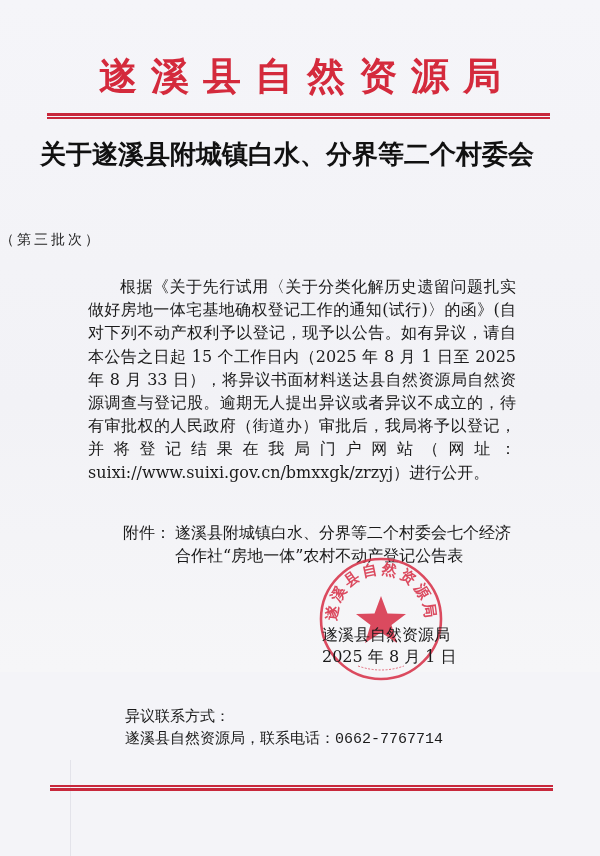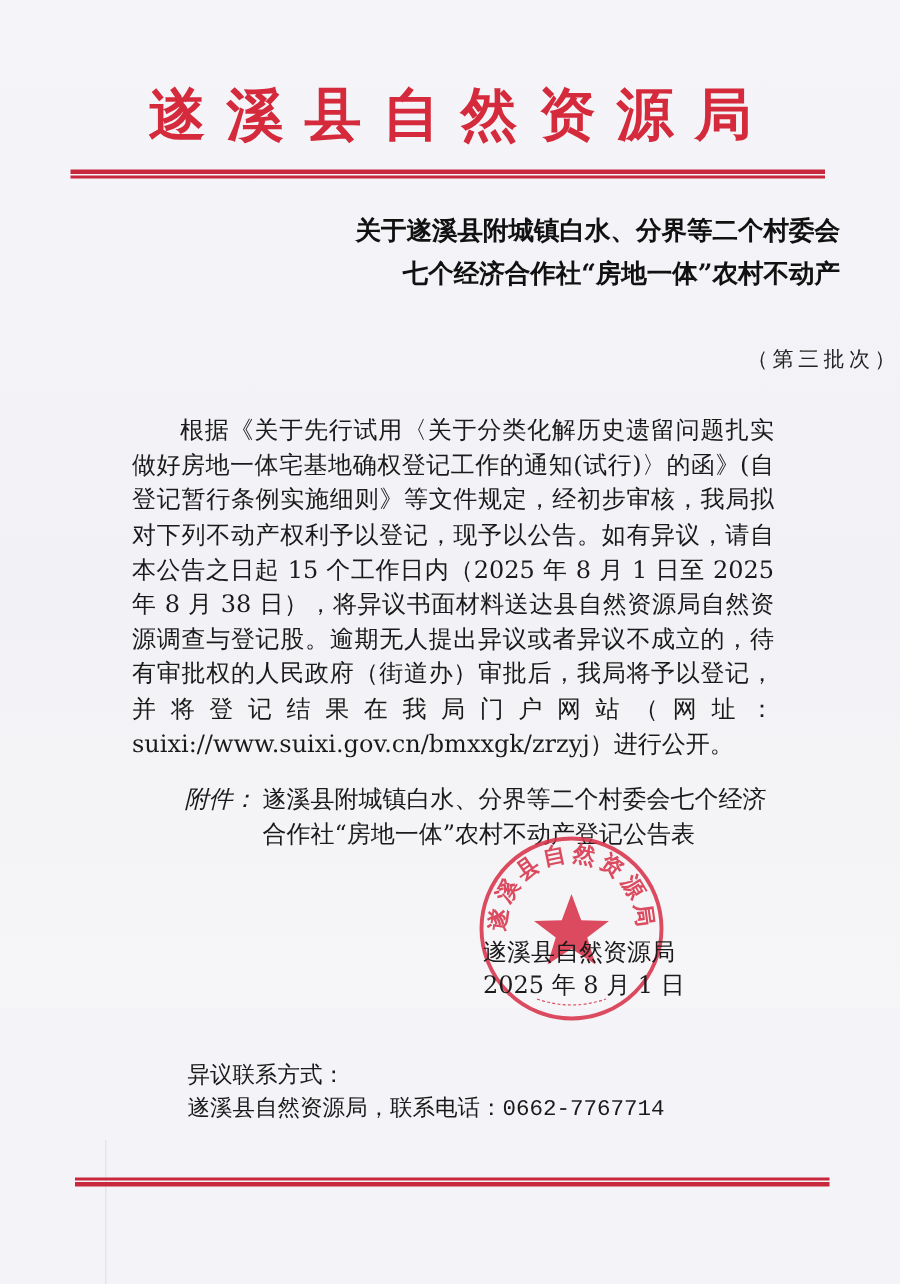--- a/index.html
+++ b/index.html
@@ -50,33 +50,33 @@
   .red-rule .gap { height: 1px; background: transparent; }
   .red-rule .l2 { height: 2px; background: #c8283c; }
   .rule-top { top: 113px; }
   .rule-bottom { top: 785px; left: 50px; width: 503px; }
 
   
   .doc-title {
     position: absolute;
     left: 40px; top: 140px;
     width: 520px;
-    text-align: right;
+    text-align: left;
     font-family: "DejaVu Serif", "Liberation Serif", serif;
     font-weight: bold;
-    font-size: 17px;
+    font-size: 26px;
     line-height: 29px;
     color: #111;
   }
   .doc-title div { white-space: nowrap; }
   .batch {
     position: absolute;
     left: 0; top: 231px;
     width: 600px;
-    text-align: right;
+    text-align: left;
     font-size: 14px;
     letter-spacing: 3px;
     color: #222;
   }
 
   
   .body-text {
     position: absolute;
     left: 88px; top: 275px;
     width: 428px;
@@ -96,21 +96,21 @@
   .body-text .line.last { text-align-last: left; }
 
   .attachment {
     position: absolute;
     left: 123px; top: 521px;
     width: 400px;
     font-size: 16px;
     line-height: 23px;
   }
   .attachment .row { white-space: nowrap; }
-  .attachment .label { display: inline-block; width: 52px; font-style: italic; }
+  .attachment .label { display: inline-block; width: 52px; }
   .attachment .indent { padding-left: 52px; }
 
   
   .signature {
     position: absolute;
     left: 322px; top: 624px;
     width: 160px;
     font-size: 16px;
     line-height: 22px;
     z-index: 3;
@@ -145,32 +145,30 @@
   <div class="org-header">遂溪县自然资源局</div>
 
   <div class="red-rule rule-top">
     <div class="l1"></div>
       <div class="gap"></div>
       <div class="l2"></div>
   </div>
 
   <div class="doc-title">
     <div>关于遂溪县附城镇白水、分界等二个村委会</div>
-    <div>七个经济合作社“房地一体”农村不动产</div>
   </div>
 
   <div class="batch">（第三批次）</div>
 
   <div class="body-text">
     <span class="line first">根据《关于先行试用〈关于分类化解历史遗留问题扎实</span>
     <span class="line">做好房地一体宅基地确权登记工作的通知(试行)〉的函》(自</span>
-    <span class="line">登记暂行条例实施细则》等文件规定，经初步审核，我局拟</span>
     <span class="line">对下列不动产权利予以登记，现予以公告。如有异议，请自</span>
     <span class="line">本公告之日起 15 个工作日内（2025 年 8 月 1 日至 2025</span>
-    <span class="line">年 8 月 38 日），将异议书面材料送达县自然资源局自然资</span>
+    <span class="line">年 8 月 33 日），将异议书面材料送达县自然资源局自然资</span>
     <span class="line">源调查与登记股。逾期无人提出异议或者异议不成立的，待</span>
     <span class="line">有审批权的人民政府（街道办）审批后，我局将予以登记，</span>
     <span class="line">并将登记结果在我局门户网站（网址：</span>
     <span class="line last">suixi://www.suixi.gov.cn/bmxxgk/zrzyj）进行公开。</span>
   </div>
 
   <div class="attachment">
     <div class="row">
       <span class="label">附件：</span><span>遂溪县附城镇白水、分界等二个村委会七个经济</span>
     </div>

